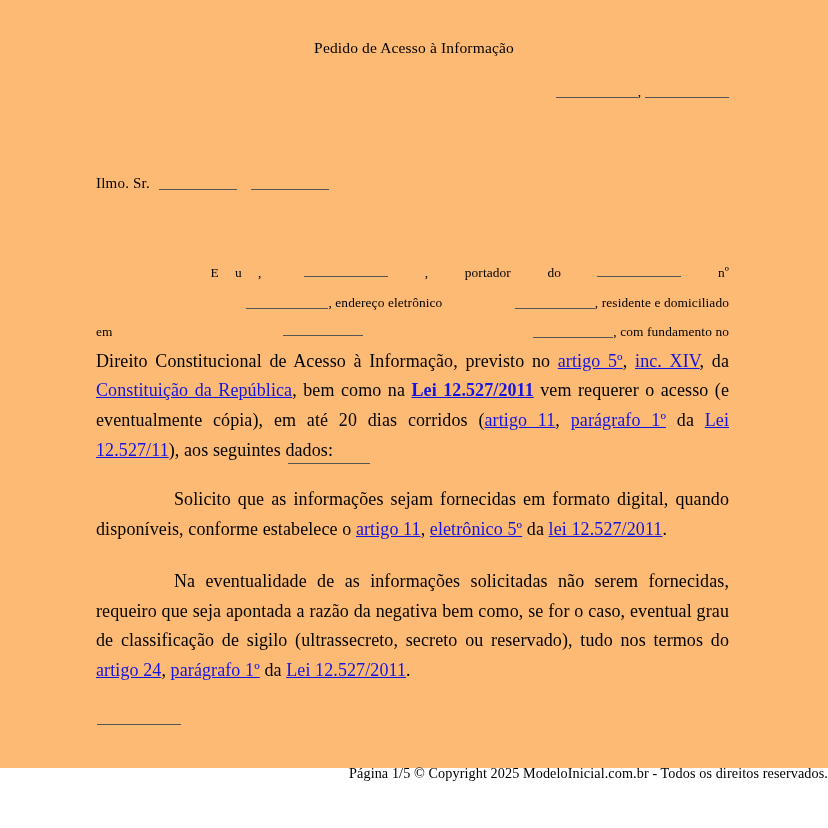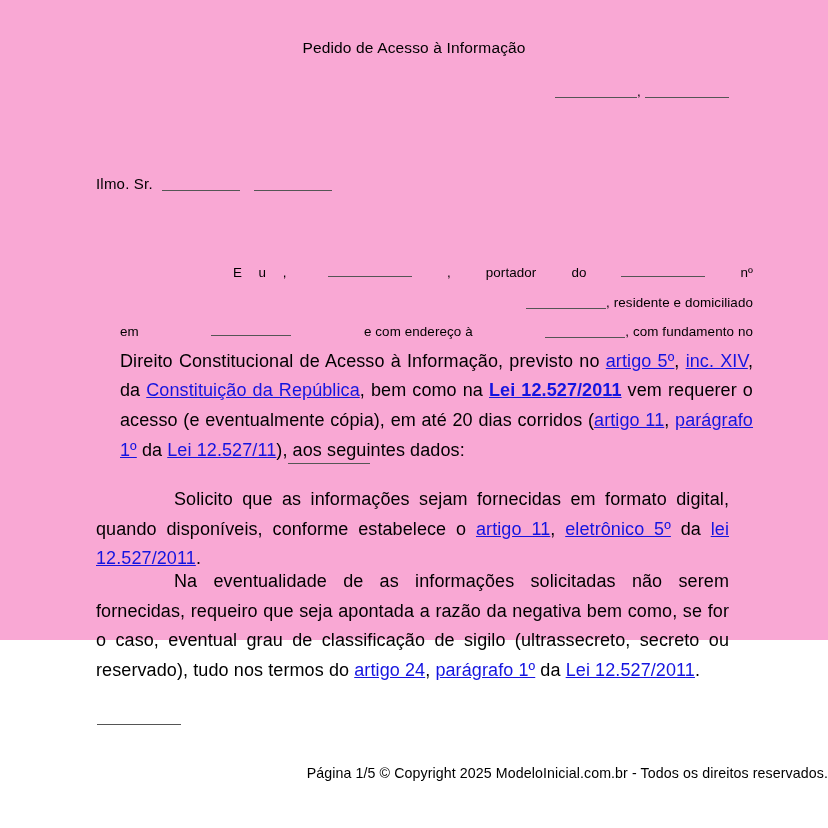--- a/index.html
+++ b/index.html
@@ -10,23 +10,24 @@
   body {
     width: 828px;
     height: 828px;
     font-family: "Liberation Sans", sans-serif;
     color: #000000;
     overflow: hidden;
   }
   .page {
     position: relative;
     width: 828px;
-    height: 640px;
-    background: #f9a8d4;
+    height: 768px;
+    background: #fdba74;
     box-sizing: border-box;
+    font-family: Liberation Serif, serif;
   }
   .doc-title {
     position: absolute;
     top: 39px;
     left: 0;
     width: 828px;
     text-align: center;
     font-size: 15.5px;
     letter-spacing: 0.15px;
   }
@@ -64,21 +65,21 @@
     line-height: 29.6px;
     text-align: justify;
     margin: 0;
     letter-spacing: 0.1px;
   }
   .block-ident {
     position: absolute;
     left: 96px;
     width: 633px;
   }
-  #block-eu { top: 258px; margin-left: 24px; }
+  #block-eu { top: 258px; }
   #block-solicito { top: 485px; }
   #block-eventualidade { top: 547px; margin-top: 20px; }
   #block-desde { top: 653px; }
 
   .indent { display: inline-block; width: 78px; }
   .sp-eu { letter-spacing: 6.5px; }
   a.lnk, .lnk {
     color: #1414e0;
     text-decoration: underline;
     text-underline-offset: 1px;
@@ -146,27 +147,27 @@
       <span class="blank b1"></span>
         <span>,</span>
       <span>portador</span>
       <span>do</span>
       <span class="blank b2"></span>
       <span>nº</span>
     </div>
 
     <div class="line-wide">
       <span class="indent"></span>
+      <span><span class="blank b3"></span><span>, endereço eletrônico</span></span>
       <span><span class="blank b4"></span><span>, residente e domiciliado</span></span>
     </div>
 
     <div class="line-wide">
       <span>em</span>
       <span class="blank b5"></span>
-      <span>e com endereço à</span>
       <span><span class="blank b6"></span><span>, com fundamento no</span></span>
     </div>
 
     <p class="para"><span>Direito Constitucional de Acesso à Informação, previsto no </span><a class="lnk" href="#">artigo 5º</a><span>, </span><a class="lnk" href="#">inc. XIV</a><span>, da </span><a class="lnk" href="#">Constituição da República</a><span>, bem como na </span><a class="lnk lnk-bold" href="#">Lei 12.527/2011</a><span> vem requerer o acesso (e eventualmente cópia), em até 20 dias corridos (</span><a class="lnk" href="#">artigo 11</a><span>, </span><a class="lnk" href="#">parágrafo 1º</a><span> da </span><a class="lnk" href="#">Lei 12.527/11</a><span>), aos seguintes dados:</span></p>
   </div>
 
   <div class="standalone-blank">
     <span class="blank"></span>
   </div>
 

